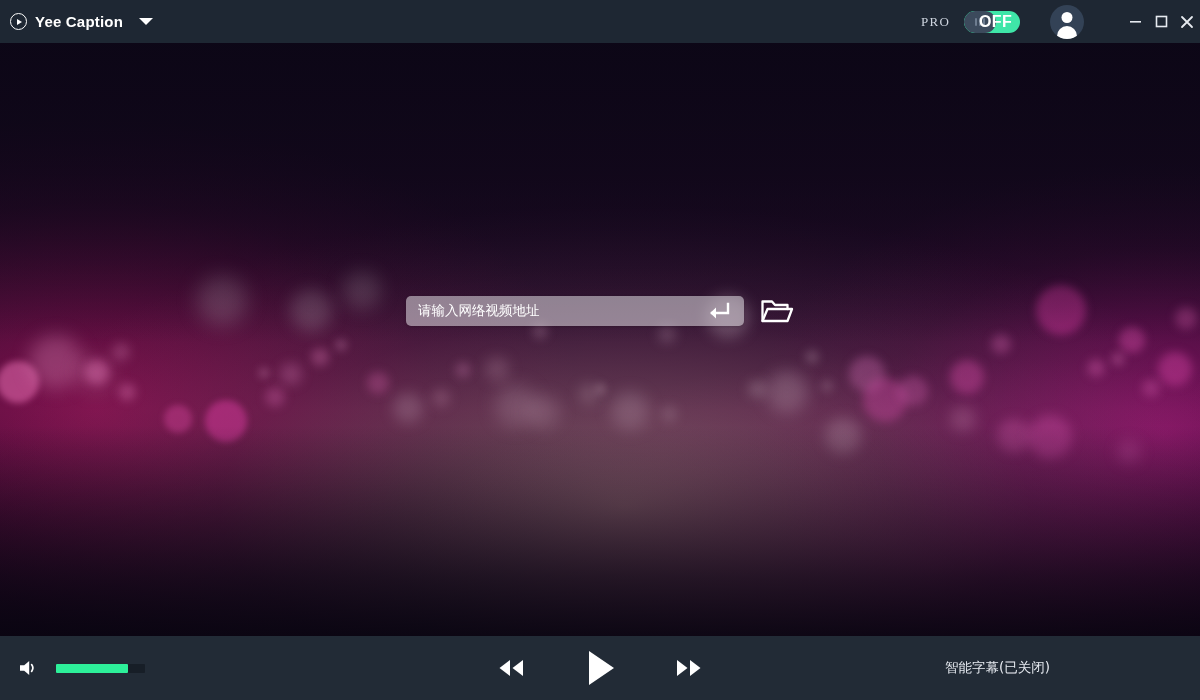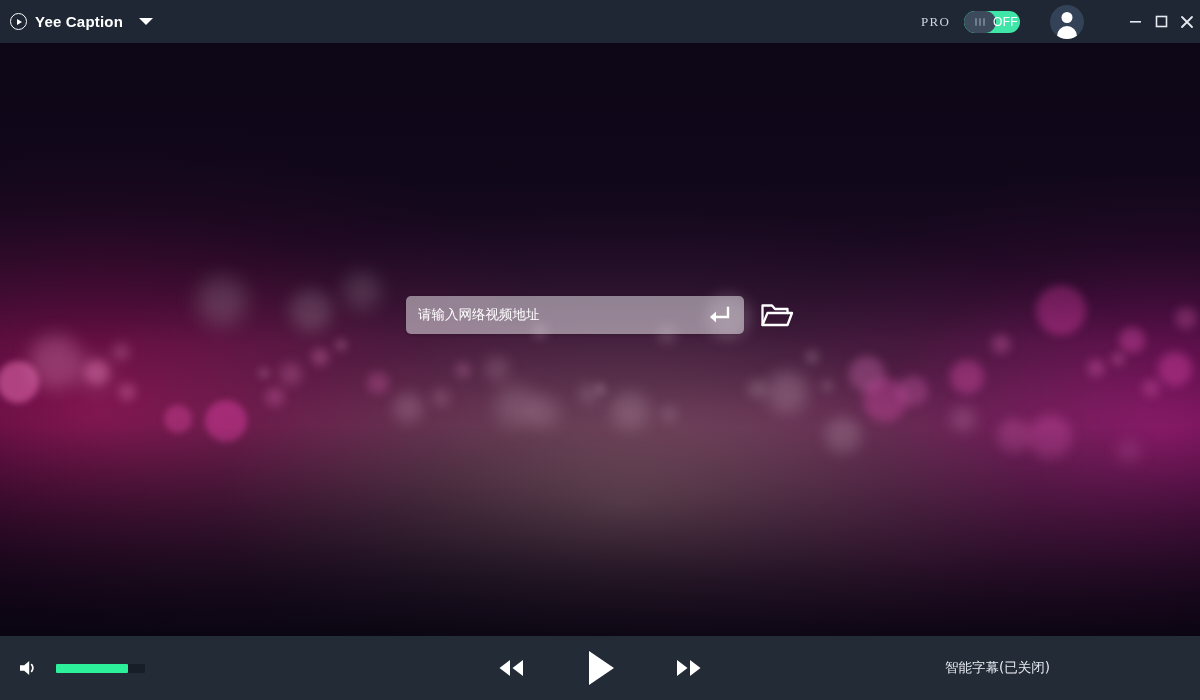--- a/index.html
+++ b/index.html
@@ -72,22 +72,22 @@
     width:32px; height:22px; border-radius:11px;
     background:#3c4a5c;
     display:flex; align-items:center; justify-content:center;
     gap:2.5px;
   }
   .toggle .knob i {
     display:block; width:1.6px; height:8px;
     background:#6e7d90; border-radius:1px;
   }
   .toggle .off-txt {
-    position:absolute; right:2px; top:0; line-height:22px;
-    color:#ffffff; font-size:12px; font-weight:normal; letter-spacing:.3px;
+    position:absolute; right:8px; top:0; line-height:22px;
+    color:#ffffff; font-size:16px; font-weight:bold; letter-spacing:.3px;
   }
 
   .avatar {
     width:34px; height:34px; border-radius:50%;
     background:#334256; margin-right:38px;
     position:relative; cursor:pointer; overflow:hidden;
     flex:0 0 34px;
   }
   .avatar .head {
     position:absolute; left:50%; top:7px; transform:translateX(-50%);
@@ -132,21 +132,21 @@
     position:absolute; border-radius:50%;
     filter:blur(0.6px);
   }
 
   .center-row {
     position:absolute; left:0; right:0; top:253px;
     display:flex; align-items:center; justify-content:center; gap:16px;
     z-index:10;
   }
   .url-input {
-    width:338px; height:38px; border-radius:5px;
+    width:338px; height:30px; border-radius:5px;
     background:rgba(225,222,228,0.55);
     display:flex; align-items:center;
     padding:0 10px 0 12px; cursor:text;
     box-shadow:0 1px 3px rgba(0,0,0,0.18);
   }
   .url-ph {
     flex:1 1 auto; color:#ffffff; font-size:13.5px;
     font-family:"DejaVu Sans","Liberation Sans",sans-serif;
     white-space:nowrap; overflow:hidden;
   }

